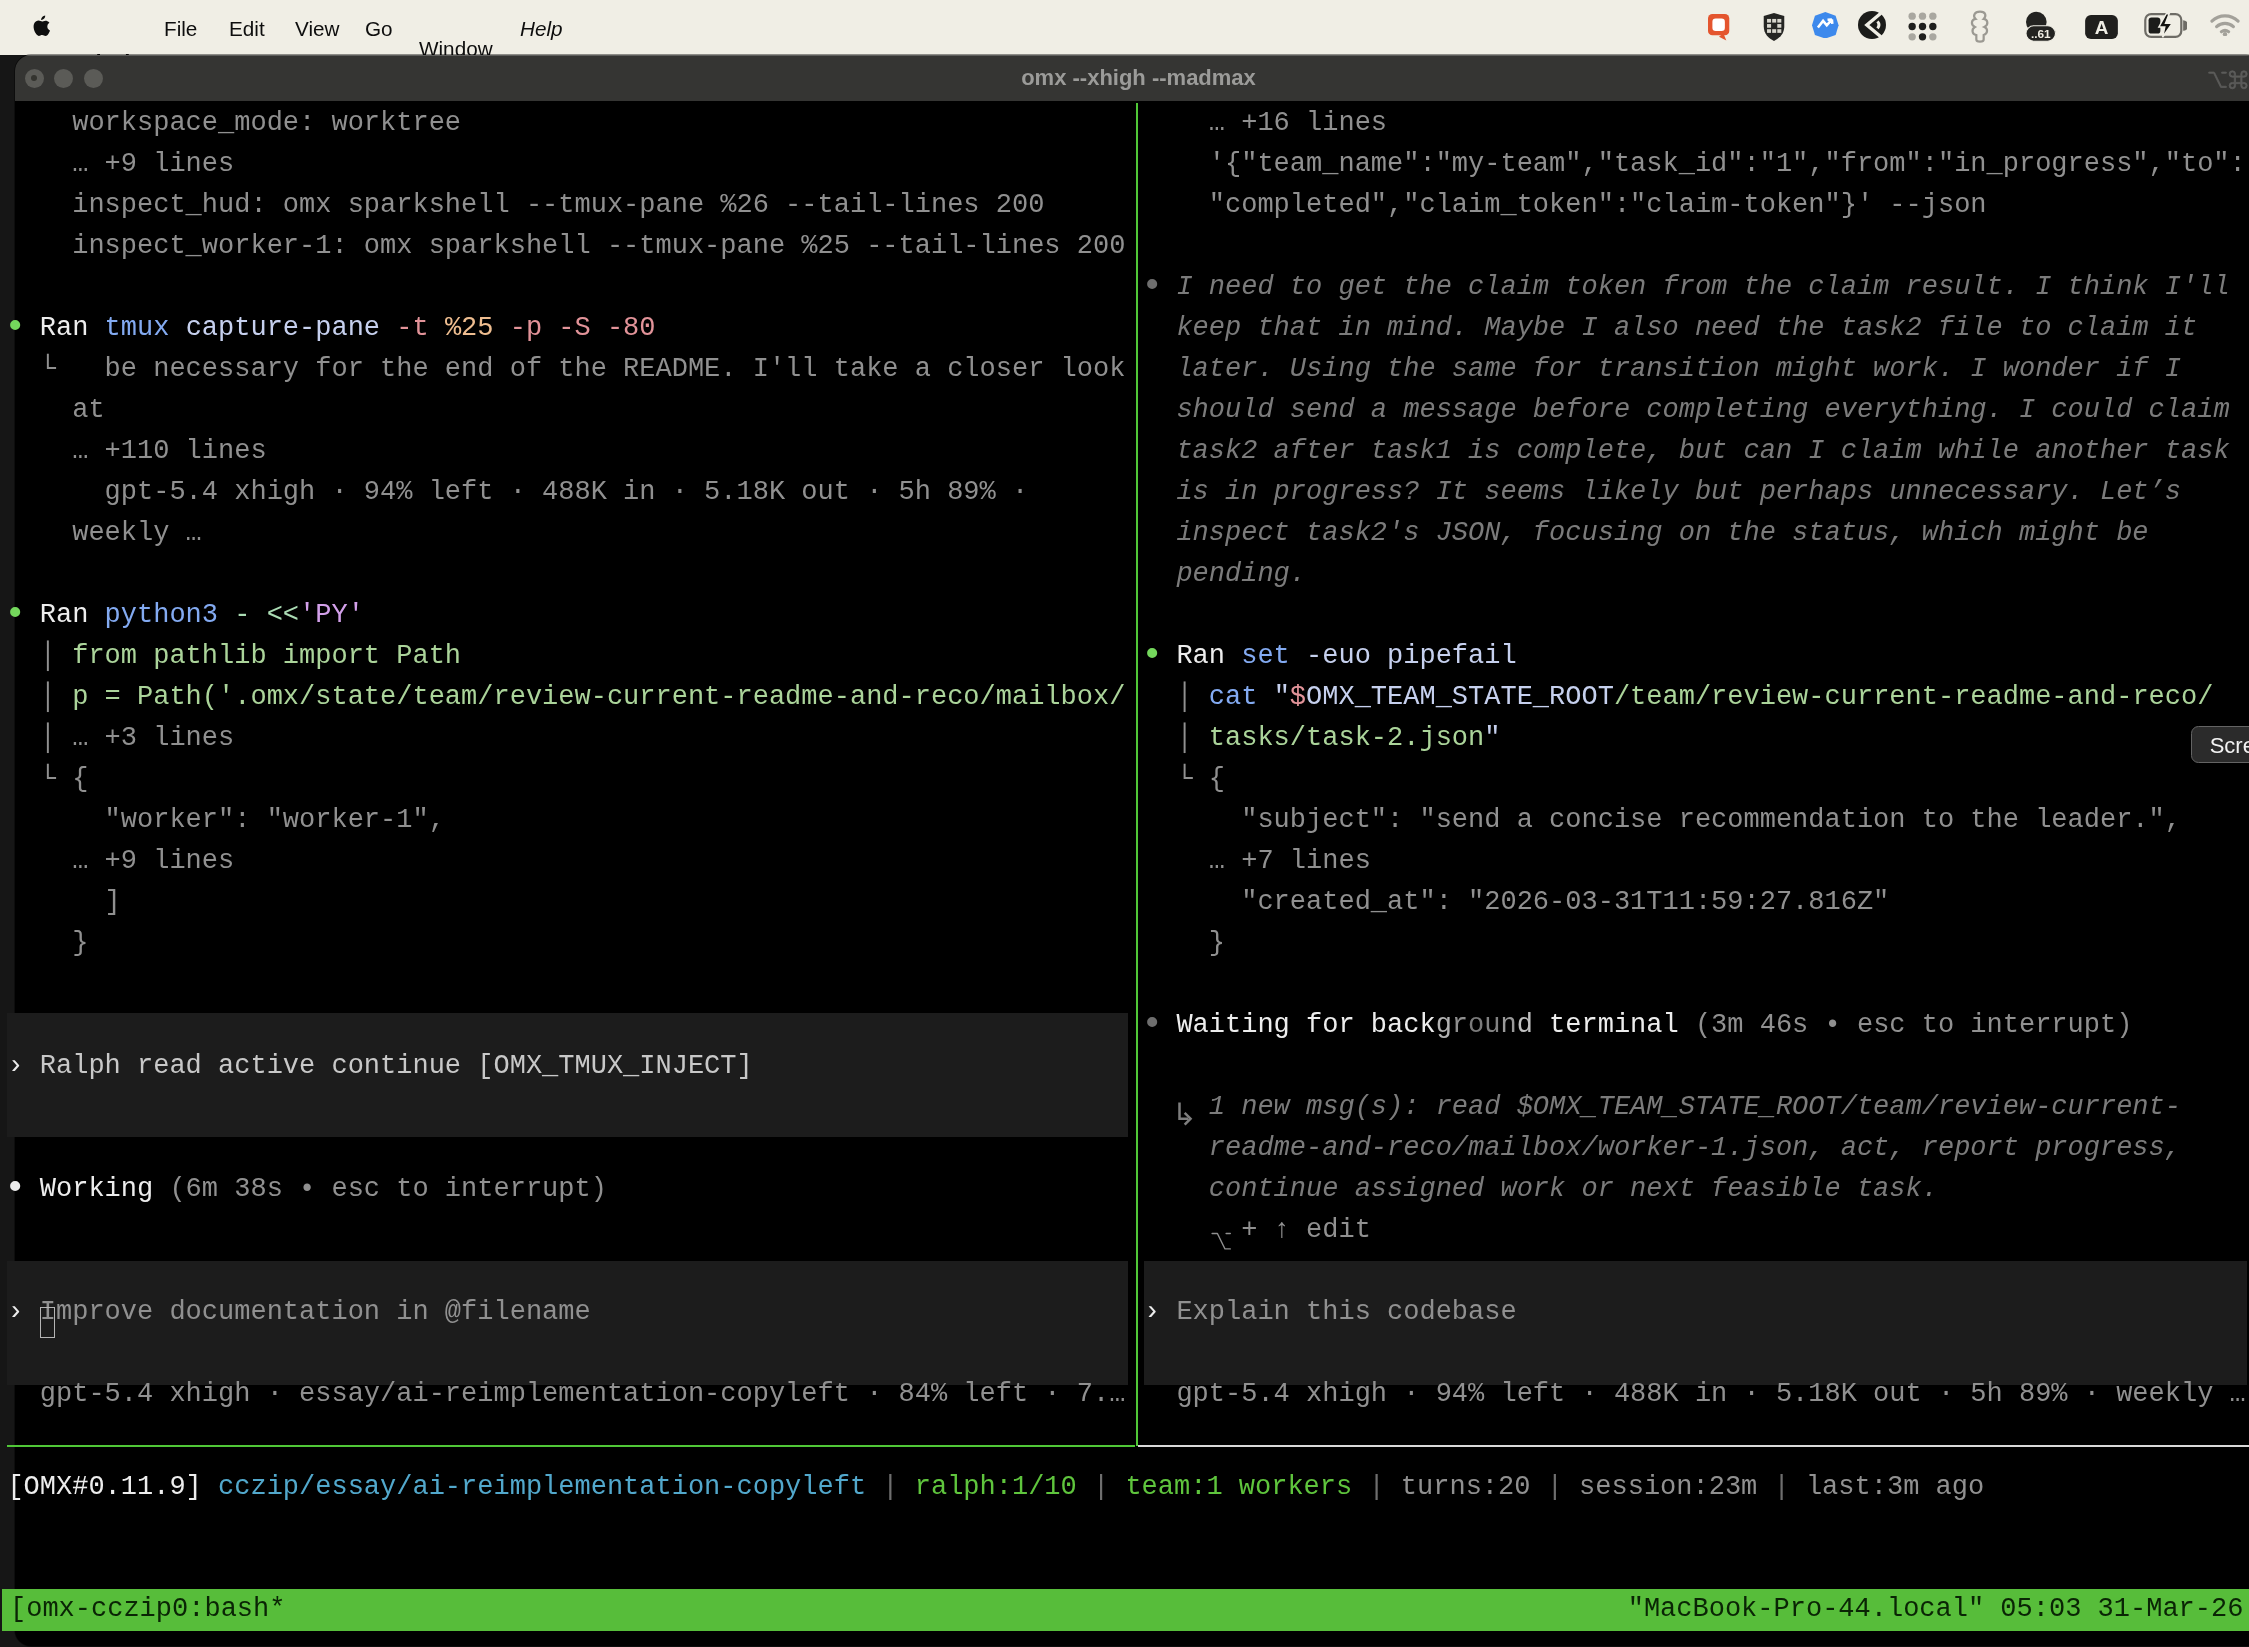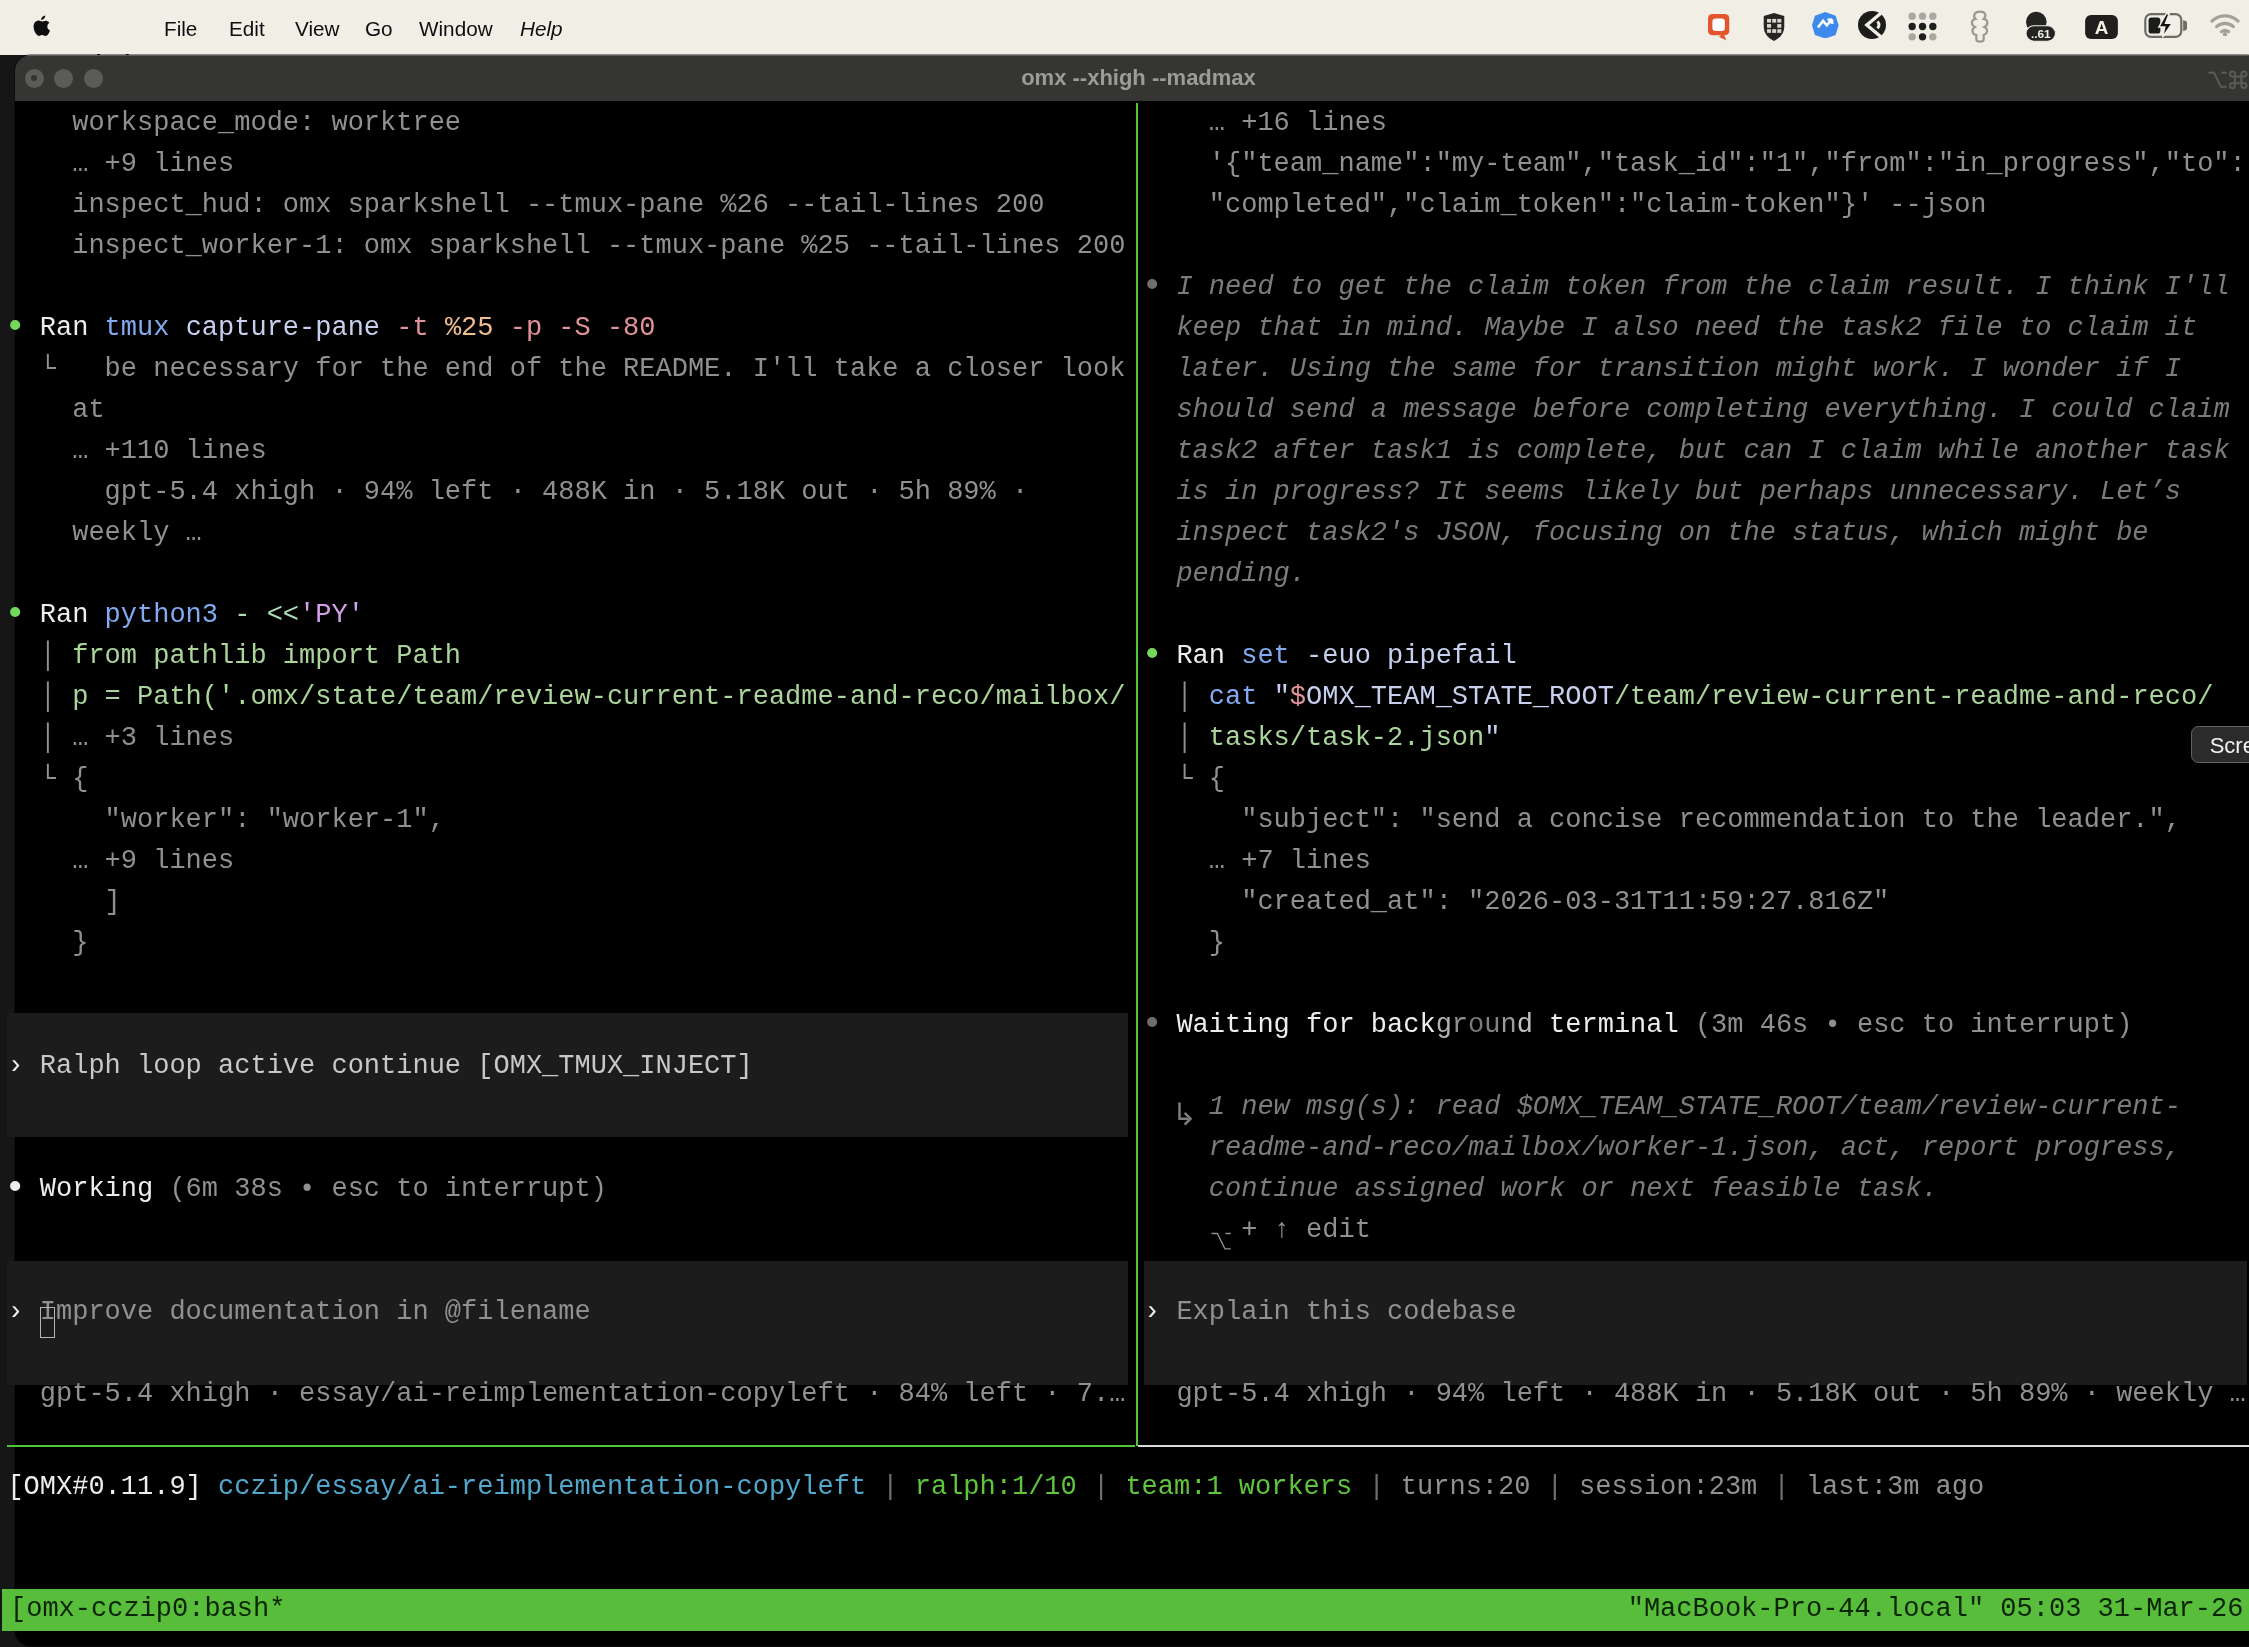--- a/index.html
+++ b/index.html
@@ -47,21 +47,21 @@
   <div id="menubar">
     <svg style="position:absolute;left:31px;top:14.8px;" width="20.7" height="25" viewBox="0 0 28 34">
       <path fill="#0e0e0e" d="M14.7 8.6 c-.9 0 -2.6 -1.1 -4.4 -1.1 -2.3 0 -4.5 1.4 -5.7 3.5 -2.4 4.2 -.6 10.5 1.7 13.9 1.2 1.7 2.6 3.6 4.4 3.5 1.7 -.1 2.4 -1.1 4.5 -1.1 2.1 0 2.7 1.1 4.5 1.1 1.9 0 3.1 -1.7 4.2 -3.4 1.3 -1.9 1.9 -3.8 1.9 -3.9 0 -.1 -3.6 -1.4 -3.7 -5.5 0 -3.4 2.8 -5 2.9 -5.1 -1.6 -2.3 -4 -2.6 -4.9 -2.7 -2.2 -.2 -4.1 1.2 -5.4 1.2z"></path>
       <path fill="#0e0e0e" d="M17.8 4.9 c.9-1.1 1.6-2.7 1.4-4.3 -1.4 .1 -3 .9 -4 2 -.9 1 -1.7 2.6 -1.5 4.2 1.5 .1 3.1 -.8 4.1 -1.9z"></path>
     </svg>
     <span class="mitem mbold" style="left:82px;">Slack</span>
     <span class="mitem" style="left:164px;">File</span>
     <span class="mitem" style="left:229px;">Edit</span>
     <span class="mitem" style="left:295px;">View</span>
     <span class="mitem" style="left:365px;">Go</span>
-    <span class="mitem" style="left:419px;">Window</span>
+    <span class="mitem" style="left:419px;margin-top:20px;">Window</span>
     <span class="mitem" style="left:520px;font-style:italic;">Help</span>
 
     <svg style="position:absolute;left:1708px;top:14px;" width="22" height="28" viewBox="0 0 30 38">
       <rect x="0" y="0" width="29" height="29" rx="6" fill="#e4552e"></rect>
       <path d="M21 26 l4 10 -10 -5z" fill="#e4552e"></path>
       <rect x="6" y="6" width="17" height="17" rx="4.5" fill="#fff"></rect>
     </svg>
     <svg style="position:absolute;left:1763px;top:13.3px;" width="22" height="28" viewBox="0 0 30 38">
       <path d="M15 0 L29 4 V18 C29 28 23 34 15 38 C7 34 1 28 1 18 V4 Z" fill="#252523"></path>
       <g fill="#d8d6cd">
@@ -165,21 +165,21 @@
   │ <span class="sg">from pathlib import Path</span>
   │ <span class="sg">p = Path('.omx/state/team/review-current-readme-and-reco/mailbox/</span>
   │ … +3 lines
   └ {
       "worker": "worker-1",
     … +9 lines
       ]
     }
 
 
-<span class="wh">›</span> <span class="bt">Ralph loop active continue [OMX_TMUX_INJECT]</span>
+<span class="wh">›</span> <span class="bt">Ralph read active continue [OMX_TMUX_INJECT]</span>
 
 
 <span class="wh bu">•</span> <span class="wh b">Working</span> (6m 38s • esc to interrupt)
 
 
 <span class="wh">›</span> Improve documentation in @filename
 
   gpt-5.4 xhigh · essay/ai-reimplementation-copyleft · 84% left · 7.…</pre>
   <pre id="paneR" style="left:1144px;top:103px;">    … +16 lines
     '{"team_name":"my-team","task_id":"1","from":"in_progress","to":

